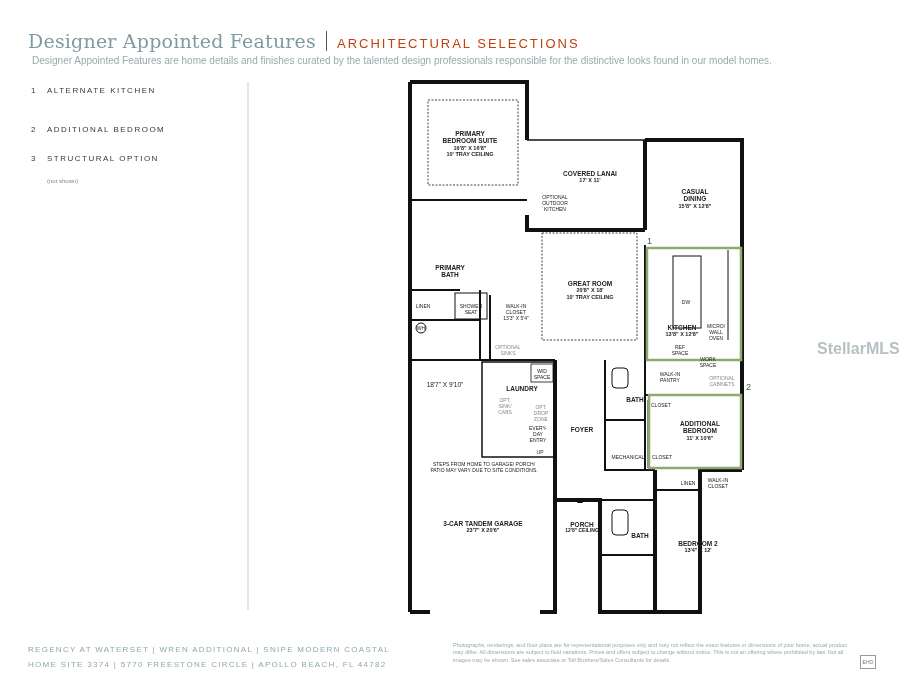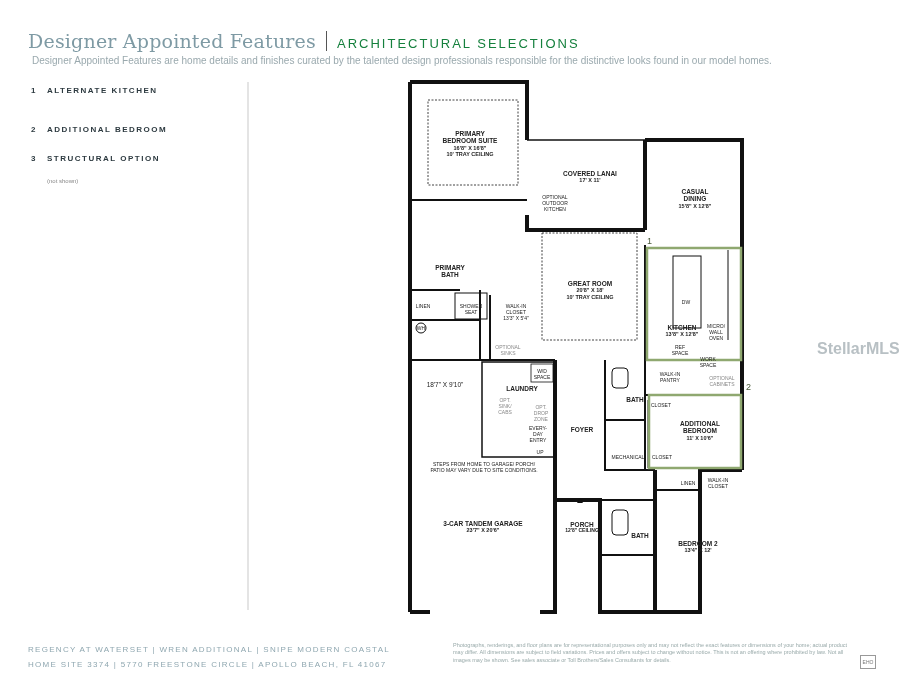--- a/index.html
+++ b/index.html
@@ -1,22 +1,22 @@
 <!DOCTYPE html>
 <html><head>
 <meta charset="utf-8">
 <style>
   html,body{margin:0;padding:0;background:#fff;}
   body{width:900px;height:695px;position:relative;overflow:hidden;font-family:"Liberation Sans",sans-serif;color:#1a1a1a;}
   .hdr{position:absolute;left:28px;top:30px;white-space:nowrap;}
   .hdr .t1{font-family:"DejaVu Serif",serif;font-size:19px;color:#7e9aa4;font-weight:normal;letter-spacing:0.2px;}
   .hdr .sep{display:inline-block;width:1px;height:20px;background:#555;margin:0 10px;vertical-align:-3px;}
-  .hdr .t2{font-size:13px;letter-spacing:2px;color:#15803d;}
+  .hdr .t2{font-size:13px;letter-spacing:2px;color:#c2410c;}
   .sub{position:absolute;left:32px;top:55px;font-size:10px;color:#9aa9ae;white-space:nowrap;}
-  .opt{position:absolute;left:31px;font-size:8px;font-weight:bold;letter-spacing:1.5px;color:#2d3a40;white-space:nowrap;}
+  .opt{position:absolute;left:31px;font-size:8px;font-weight:normal;letter-spacing:1.5px;color:#2d3a40;white-space:nowrap;}
   .opt .n{display:inline-block;width:16px;}
   .opt-note{position:absolute;left:47px;top:178px;font-size:6px;color:#888;}
   .divider{position:absolute;left:247px;top:82px;width:2px;height:528px;background:#e4e4e4;}
   svg.plan{position:absolute;left:0;top:0;}
   .lbl{position:absolute;font-size:6.5px;text-align:center;color:#222;line-height:1.15;white-space:nowrap;transform:translateX(-50%);}
   .lbl.b{font-weight:bold;}
   .lbl .s{font-size:5.5px;display:block;}
   .lbl.tiny{font-size:5px;}
   .marker{position:absolute;font-size:9px;color:#4a5a3a;}
   .foot-l{position:absolute;left:28px;font-size:8px;letter-spacing:1.3px;color:#8fa7b0;white-space:nowrap;}
@@ -139,15 +139,15 @@
 <div class="lbl b" style="left:582px;top:521px"><span>PORCH</span><span class="s" style="font-size:5px">12'8" CEILING</span></div>
 <div class="lbl b" style="left:640px;top:532px">BATH</div>
 <div class="lbl b" style="left:698px;top:540px"><span>BEDROOM 2</span><span class="s">13'4" X 12'</span></div>
 
 <div class="marker" style="left:647px;top:236px">1</div>
 <div class="marker" style="left:746px;top:382px">2</div>
 
 <div class="wm">StellarMLS</div>
 
 <div class="foot-l" style="top:645px">REGENCY AT WATERSET  |  WREN ADDITIONAL  |  SNIPE MODERN COASTAL</div>
-<div class="foot-l" style="top:660px">HOME SITE 3374  |  5770 FREESTONE CIRCLE  |  APOLLO BEACH, FL 41067</div>
+<div class="foot-l" style="top:660px">HOME SITE 3374  |  5770 FREESTONE CIRCLE  |  APOLLO BEACH, FL 44782</div>
 <div class="foot-r">Photographs, renderings, and floor plans are for representational purposes only and may not reflect the exact features or dimensions of your home; actual product may differ. All dimensions are subject to field variations. Prices and offers subject to change without notice. This is not an offering where prohibited by law. Not all images may be shown. See sales associate or Toll Brothers/Sales Consultants for details.</div>
 <div class="eh">EHO</div>
 
 </body></html>

